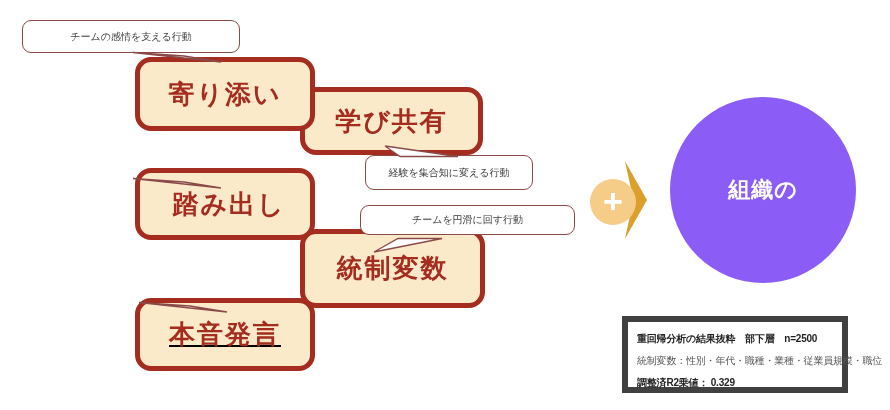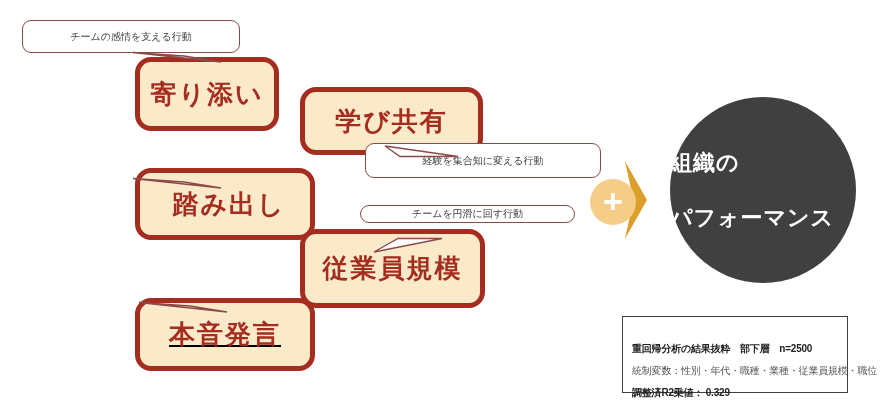--- a/index.html
+++ b/index.html
@@ -28,28 +28,28 @@
   }
   .plus-badge .sym{color:#ffffff;font-size:34px;font-weight:700;line-height:1;margin-top:-2px;}
   
   .chevron{
     position:absolute;left:621px;top:161px;width:26px;height:78px;background:#dba02b;z-index:6;
     clip-path:polygon(15% 0%,100% 50%,15% 100%,48% 50%);
   }
   
   .outcome{
     position:absolute;left:670px;top:97px;width:186px;height:186px;border-radius:50%;
-    background:#404040;display:flex;flex-direction:column;justify-content:center;
+    background:#8b5cf6;display:flex;flex-direction:column;align-items:center;justify-content:center;
     gap:25px;z-index:2;
   }
   .outcome .oline{color:#ffffff;font-size:22px;font-weight:600;letter-spacing:1px;white-space:nowrap;}
   
   .note{
     position:absolute;left:622px;top:316px;width:226px;height:77px;background:#ffffff;
-    border:1px solid #404040;box-sizing:border-box;padding:21px 9px 0 9px;z-index:2;
+    border:6px solid #404040;box-sizing:border-box;padding:6px 9px 0 9px;z-index:2;
   }
   .note .nline{font-size:10px;line-height:22px;white-space:nowrap;letter-spacing:-0.2px;}
   .note .n1{color:#222222;font-weight:600;}
   .note .n2{color:#555555;font-weight:400;}
   .note .n3{color:#222222;font-weight:600;}
 </style>
 </head>
 <body>
 
 <div class="canvas">
@@ -57,51 +57,50 @@
   <div class="cbox z1" style="left:300px;top:87px;width:183px;height:68px;">
     <span class="lbl">学び共有</span>
   </div>
   <div class="cbox z1" style="left:135px;top:168px;width:180px;height:72px;padding-left:8px;">
     <span class="lbl">踏み出し</span>
   </div>
   <div class="cbox z1" style="left:135px;top:298px;width:180px;height:73px;text-decoration:underline;">
     <span class="lbl">本音発言</span>
   </div>
   <div class="cbox z2" style="left:300px;top:229px;width:185px;height:79px;">
-    <span class="lbl">従業員規模</span>
+    <span class="lbl">統制変数</span>
   </div>
-  <div class="cbox z3" style="left:135px;top:57px;width:144px;height:74px;">
+  <div class="cbox z3" style="left:135px;top:57px;width:180px;height:74px;">
     <span class="lbl">寄り添い</span>
   </div>
 
   <div class="bub" style="left:22px;top:20px;width:218px;height:33px;">
     <span class="txt">チームの感情を支える行動</span>
   </div>
-  <div class="bub" style="left:365px;top:143px;width:236px;height:35px;">
+  <div class="bub" style="left:365px;top:155px;width:168px;height:35px;">
     <span class="txt">経験を集合知に変える行動</span>
   </div>
-  <div class="bub" style="left:360px;top:205px;width:215px;height:18px;">
+  <div class="bub" style="left:360px;top:205px;width:215px;height:30px;">
     <span class="txt">チームを円滑に回す行動</span>
   </div>
 
   <svg class="tails" viewBox="0 0 890 410">
     <polygon points="133,52.5 221,62 184,56" fill="#ffffff" stroke="#8a4a48" stroke-width="1.3"></polygon>
     <polygon points="133,178.5 221,188 184,182" fill="#ffffff" stroke="#8a4a48" stroke-width="1.3"></polygon>
     <polygon points="139,302.5 227,312 190,306" fill="#ffffff" stroke="#8a4a48" stroke-width="1.3"></polygon>
     <polygon points="385,146 458,156.5 400,156.5" fill="#ffffff" stroke="#8a4a48" stroke-width="1.3"></polygon>
     <polygon points="374,252 398,238.5 442,238.5" fill="#ffffff" stroke="#8a4a48" stroke-width="1.3"></polygon>
   </svg>
 
   <div class="chevron"></div>
   <div class="plus-badge">
     <span class="sym">+</span>
   </div>
   <div class="outcome">
     <span class="oline">組織の</span>
-    <span class="oline">パフォーマンス</span>
   </div>
 
   <div class="note">
     <div class="nline n1">重回帰分析の結果抜粋　部下層　n=2500</div>
     <div class="nline n2">統制変数：性別・年代・職種・業種・従業員規模・職位</div>
     <div class="nline n3">調整済R2乗値： 0.329</div>
   </div>
 
 </div>
 

